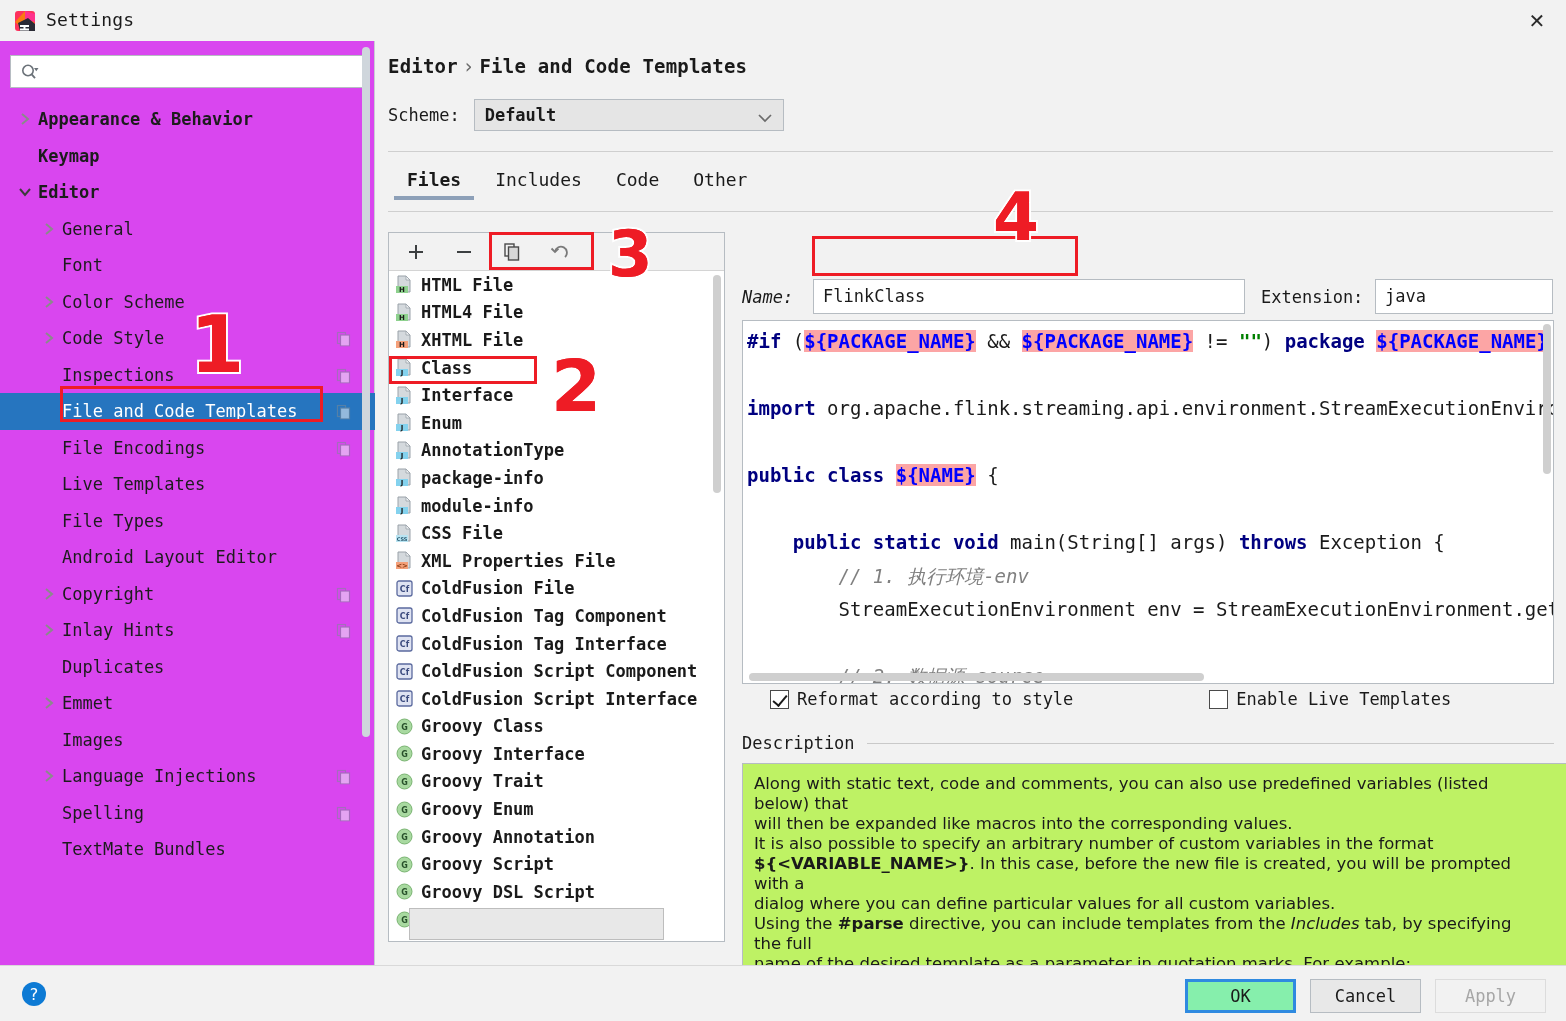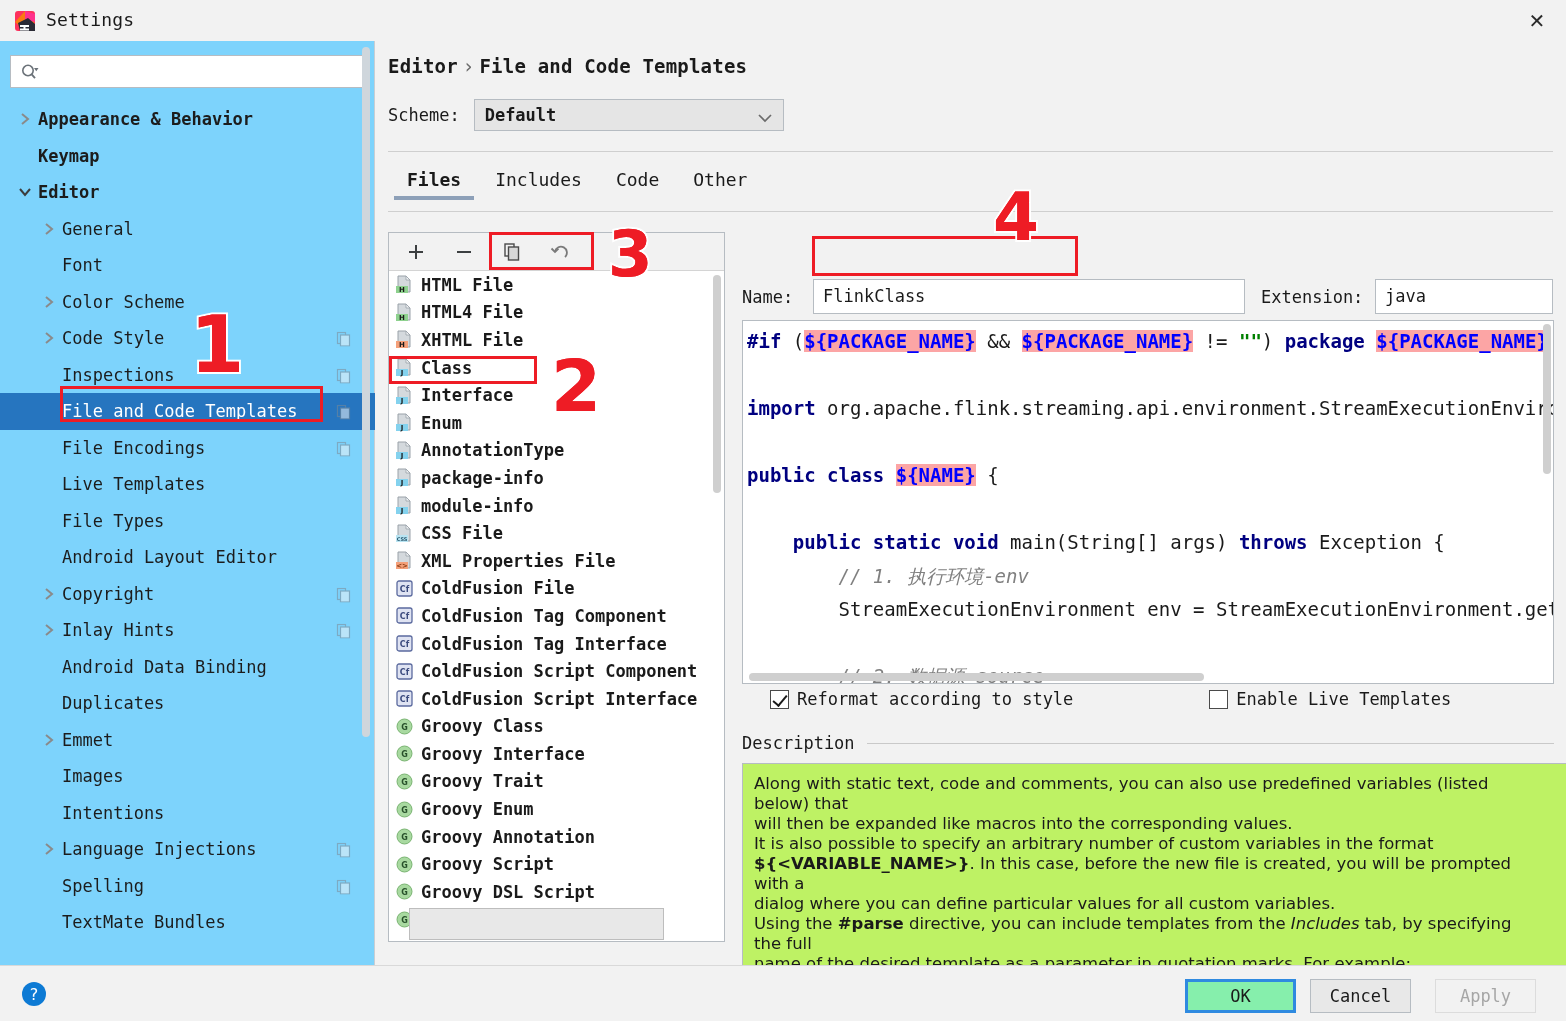--- a/index.html
+++ b/index.html
@@ -26,21 +26,21 @@
   #close-btn {
     position: absolute; right: 16px; top: 8px; width: 26px; height: 26px;
     display: flex; align-items: center; justify-content: center;
     color: #2b2b2b; font-size: 20px; line-height: 1; cursor: pointer;
     font-family: "DejaVu Sans", sans-serif;
   }
 
   
   #sidebar {
     position: absolute; left: 0; top: 41px; width: 375px; height: 924px;
-    background: #7dd3fc;
+    background: #d946ef;
     border-right: 1px solid #c8ced3;
   }
   #search-wrap {
     position: absolute; left: 10px; top: 14px; width: 355px; height: 33px;
     background: #ffffff; border: 1px solid #b6bcc2;
     display: flex; align-items: center;
   }
   #search-icon { margin-left: 9px; width: 20px; height: 18px; }
   #search-input {
     flex: 1; border: 0; outline: 0; height: 29px;
@@ -126,21 +126,21 @@
     padding-left: 6px; cursor: default;
   }
   .li .ic { width: 19px; height: 19px; margin-right: 7px; flex: 0 0 auto; position: relative; }
   #list-scroll { position: absolute; right: 3px; top: 42px; width: 8px; height: 218px; background: #cfcfcf; border-radius: 4px; }
   #list-tooltip {
     position: absolute; left: 20px; bottom: 1px; width: 255px; height: 32px;
     background: #e8e8e8; border: 1px solid #bdbdbd;
   }
 
   
-  #name-label { position: absolute; left: 366px; top: 246px; font-size: 17px; color: #1a1a1a; }
+  #name-label { position: absolute; left: 366px; top: 246px; font-size: 17px; color: #1a1a1a; font-style: italic; }
   #name-field {
     position: absolute; left: 437px; top: 238px; width: 432px; height: 35px;
     background: #ffffff; border: 1px solid #b6bcc2;
     font-size: 17px; color: #1a1a1a; padding-left: 9px; line-height: 33px;
   }
   #ext-label { position: absolute; left: 885px; top: 246px; font-size: 17px; color: #1a1a1a; }
   #ext-field {
     position: absolute; left: 999px; top: 238px; width: 178px; height: 35px;
     background: #ffffff; border: 1px solid #b6bcc2;
     font-size: 17px; color: #1a1a1a; padding-left: 9px; line-height: 33px;
@@ -190,21 +190,21 @@
   }
   #desc-body p { margin: 0 0 11px 0; }
   #desc-body b { font-weight: bold; }
   #desc-body i { font-style: italic; }
   #desc-scroll { position: absolute; right: 3px; top: 4px; width: 8px; height: 50px; background: #cfcfcf; border-radius: 4px; }
 
   
   #bottom { position: absolute; left: 0; top: 965px; width: 1566px; height: 56px; background: #f2f2f2; border-top: 1px solid #d9d9d9; }
   #help-btn { position: absolute; left: 20px; top: 14px; width: 28px; height: 28px; cursor: pointer; }
   .dlg-btn {
-    position: absolute; top: 13px; height: 34px; width: 101px;
+    position: absolute; top: 13px; height: 34px; width: 111px;
     background: #e8e8e8; border: 1px solid #b6bcc2;
     display: flex; align-items: center; justify-content: center;
     font-size: 17px; color: #1a1a1a; cursor: pointer;
     font-family: "DejaVu Sans Mono", monospace;
   }
   #ok-btn { left: 1185px; border: 3px solid #2f8ae0; background: #86efac; width: 111px; }
   #cancel-btn { left: 1310px; }
   #apply-btn { left: 1435px; color: #a6a6a6; border-color: #dcdcdc; background: #f2f2f2; cursor: default; }
 
   
@@ -390,53 +390,37 @@
             <rect x="1.5" y="1" width="8" height="11" fill="none" stroke="#7d8a95" stroke-width="1.2"></rect>
             <rect x="4.5" y="3.5" width="9" height="11" fill="#eef2f5" stroke="#7d8a95" stroke-width="1.2"></rect>
           </svg></span>
       </div>
       <div class="tree-row lvl1">
         <span class="tw none">
           <svg width="14" height="14" viewBox="0 0 14 14">
             <polyline points="4,2 10,7 4,12" fill="none" stroke="#8a8a8a" stroke-width="2"></polyline>
           </svg>
         </span>
-        <span class="tree-label">Android Data Binding</span>
-      </div>
-      <div class="tree-row lvl1">
-        <span class="tw none">
-          <svg width="14" height="14" viewBox="0 0 14 14">
-            <polyline points="4,2 10,7 4,12" fill="none" stroke="#8a8a8a" stroke-width="2"></polyline>
-          </svg>
-        </span>
         <span class="tree-label">Duplicates</span>
       </div>
       <div class="tree-row lvl1">
         <span class="tw">
           <svg width="14" height="14" viewBox="0 0 14 14">
             <polyline points="4,2 10,7 4,12" fill="none" stroke="#8a8a8a" stroke-width="2"></polyline>
           </svg>
         </span>
         <span class="tree-label">Emmet</span>
       </div>
       <div class="tree-row lvl1">
         <span class="tw none">
           <svg width="14" height="14" viewBox="0 0 14 14">
             <polyline points="4,2 10,7 4,12" fill="none" stroke="#8a8a8a" stroke-width="2"></polyline>
           </svg>
         </span>
         <span class="tree-label">Images</span>
-      </div>
-      <div class="tree-row lvl1">
-        <span class="tw none">
-          <svg width="14" height="14" viewBox="0 0 14 14">
-            <polyline points="4,2 10,7 4,12" fill="none" stroke="#8a8a8a" stroke-width="2"></polyline>
-          </svg>
-        </span>
-        <span class="tree-label">Intentions</span>
       </div>
       <div class="tree-row lvl1">
         <span class="tw">
           <svg width="14" height="14" viewBox="0 0 14 14">
             <polyline points="4,2 10,7 4,12" fill="none" stroke="#8a8a8a" stroke-width="2"></polyline>
           </svg>
         </span>
         <span class="tree-label">Language Injections</span>
         <span class="copy-badge"><svg width="15" height="15" viewBox="0 0 15 15">
             <rect x="1.5" y="1" width="8" height="11" fill="none" stroke="#7d8a95" stroke-width="1.2"></rect>

